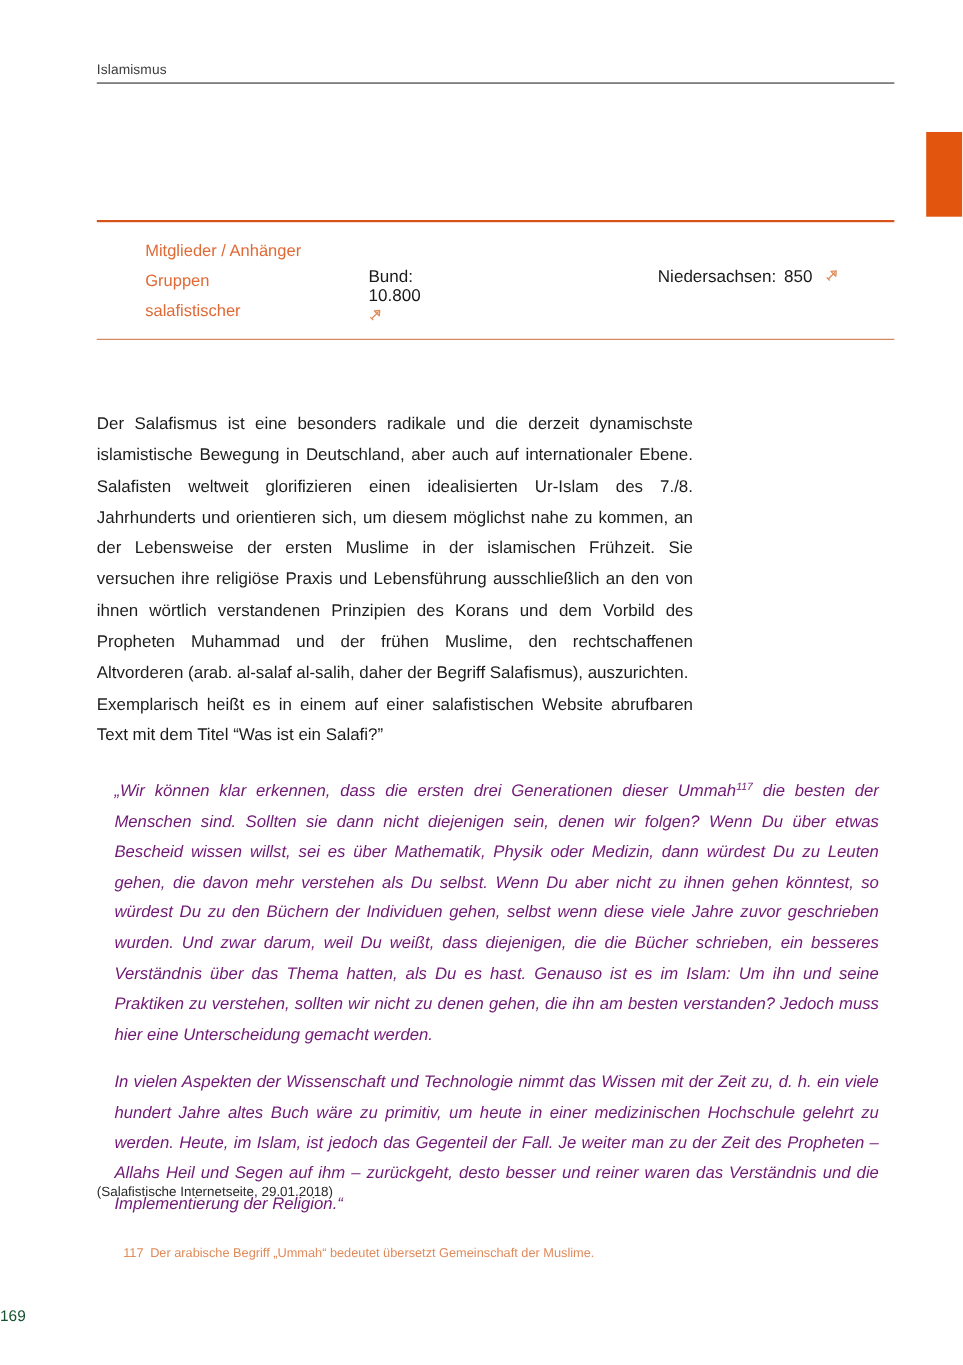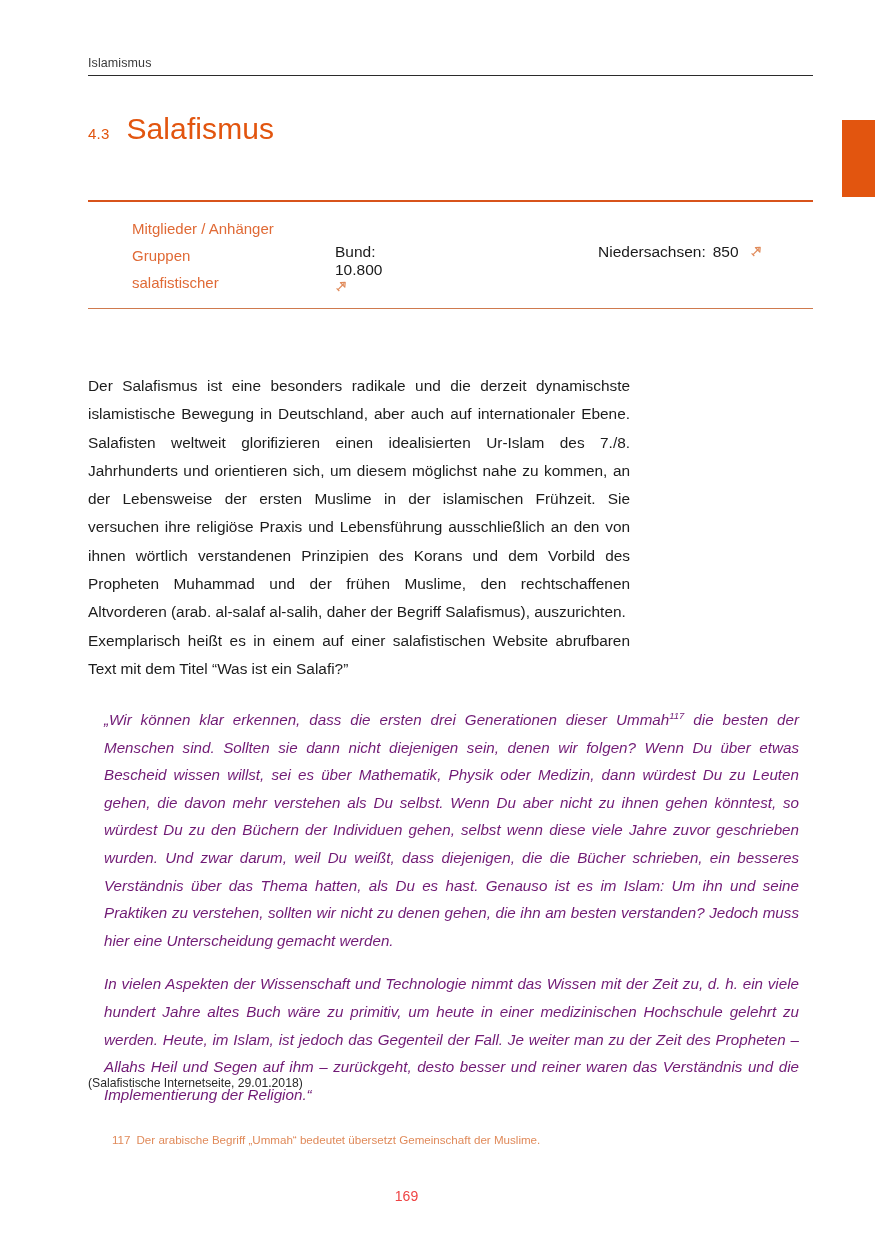--- a/index.html
+++ b/index.html
@@ -187,41 +187,37 @@
     display: inline-block;
     margin-right: 6px;
   }
 
   
   .page-number {
     position: absolute;
     left: 0;
     top: 1188px;
     width: 813px;
-    text-align: center;
+    text-align: left;
     font-size: 14px;
-    color: #ef4444;
+    color: #14532d;
   }
 </style>
 </head>
 <body>
 
 <div id="page">
 
   <div class="chapter-tab"></div>
 
   <div class="running-head">
     <div class="rh-text">Islamismus</div>
     <div class="rh-rule"></div>
   </div>
 
-  <div class="chapter-heading">
-    <div class="chapter-number">4.3</div>
-    <h1 class="chapter-title" style="margin:0;">Salafismus</h1>
-  </div>
 
   <div class="figures-box">
     <div class="figures-inner">
       <div class="figures-label">
         <span>Mitglieder / Anhänger</span>
         <span>Gruppen</span>
         <span>salafistischer</span>
       </div>
 
       <div class="figure-group bund">

